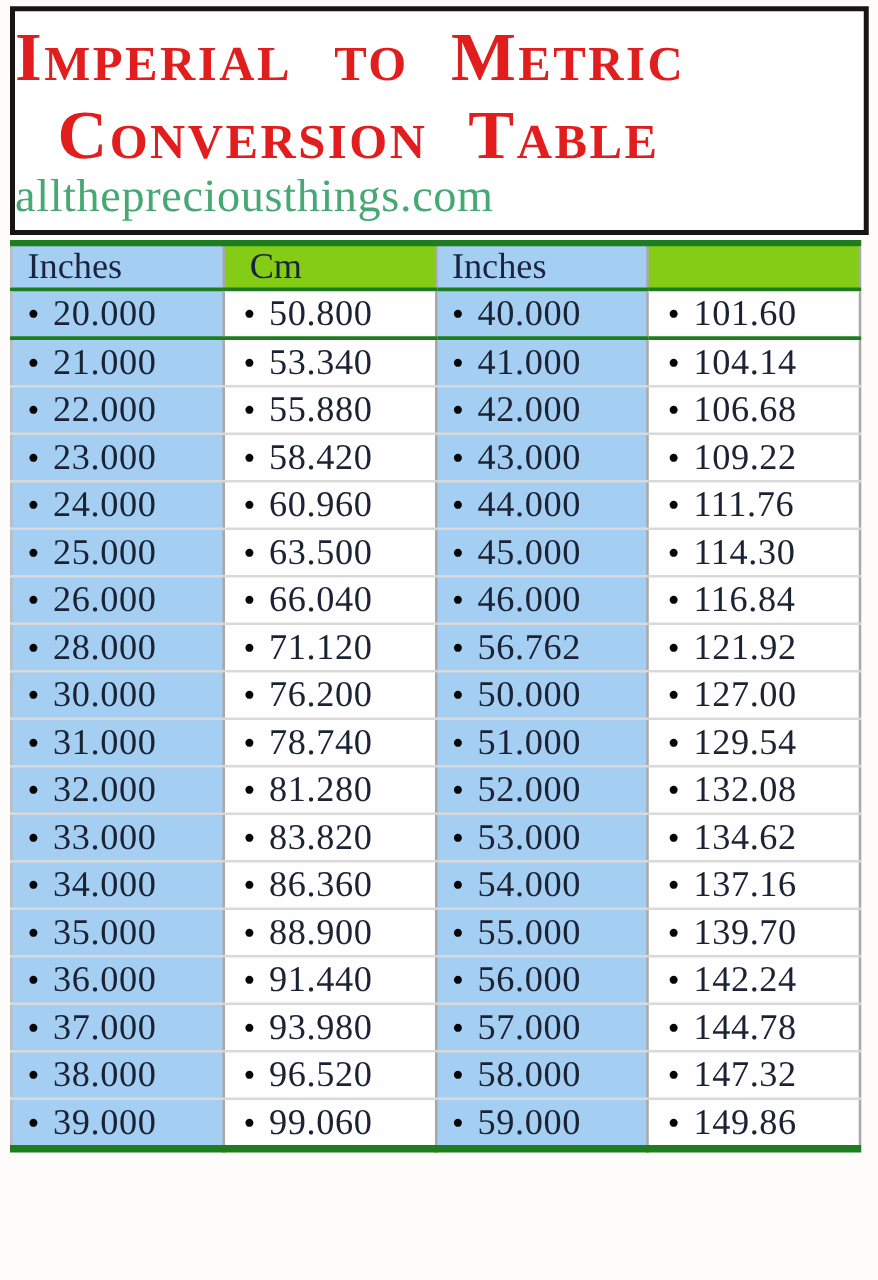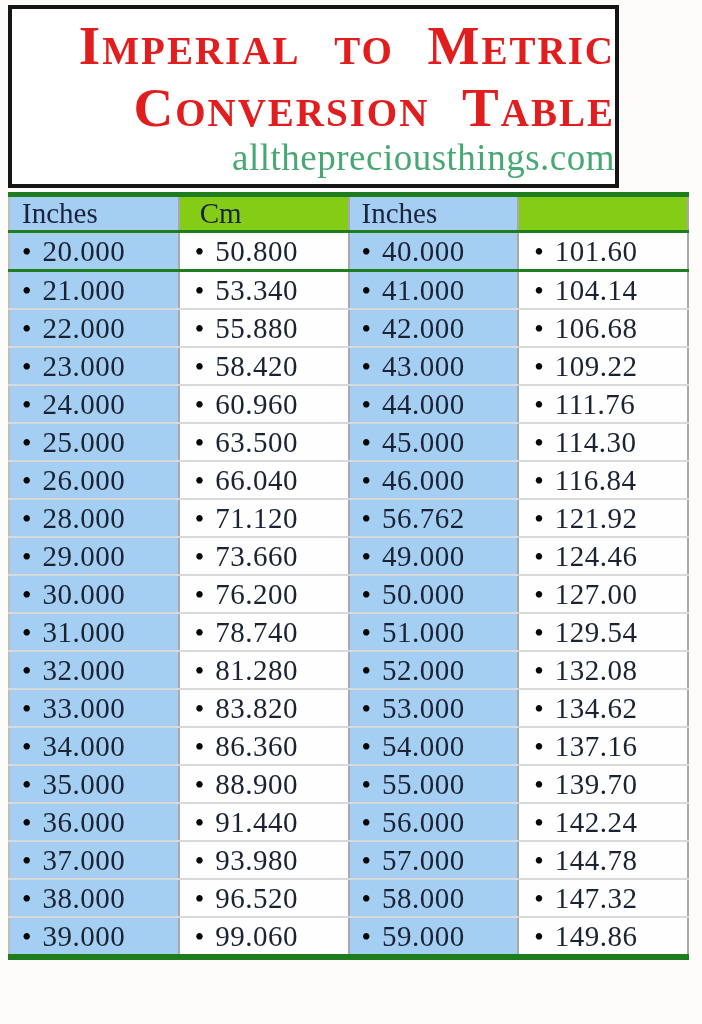--- a/index.html
+++ b/index.html
@@ -12,23 +12,23 @@
   html,body{margin:0;padding:0;}
   body{
     width:702px;height:1024px;background:#f7f5f1;
     font-family:"Liberation Serif","DejaVu Serif",serif;
     position:relative;overflow:hidden;
   }
   .page{position:absolute;inset:0;background:#fdfcfa;}
 
   
   .header-box{
-    position:absolute;left:8px;top:5px;width:611px;height:183px;
+    position:absolute;left:8px;top:5px;width:687px;height:183px;
     background:#ffffff;border:4px solid #151515;box-sizing:border-box;
-    text-align:right;
+    text-align:left;
   }
   .title{
     color:var(--title-red);
     font-weight:bold;
     font-variant:small-caps;
     font-variant-caps:small-caps;
     font-size:55px;line-height:59px;
     letter-spacing:2px;word-spacing:18px;
     margin-top:7px;
   }
@@ -140,26 +140,20 @@
           <td class="blue"><span class="bullet">•</span><span class="val">46.000</span></td>
           <td class=""><span class="bullet">•</span><span class="val">116.84</span></td>
         </tr>
         <tr>
           <td class="blue"><span class="bullet">•</span><span class="val">28.000</span></td>
           <td class=""><span class="bullet">•</span><span class="val">71.120</span></td>
           <td class="blue"><span class="bullet">•</span><span class="val">56.762</span></td>
           <td class=""><span class="bullet">•</span><span class="val">121.92</span></td>
         </tr>
         <tr>
-          <td class="blue"><span class="bullet">•</span><span class="val">29.000</span></td>
-          <td class=""><span class="bullet">•</span><span class="val">73.660</span></td>
-          <td class="blue"><span class="bullet">•</span><span class="val">49.000</span></td>
-          <td class=""><span class="bullet">•</span><span class="val">124.46</span></td>
-        </tr>
-        <tr>
           <td class="blue"><span class="bullet">•</span><span class="val">30.000</span></td>
           <td class=""><span class="bullet">•</span><span class="val">76.200</span></td>
           <td class="blue"><span class="bullet">•</span><span class="val">50.000</span></td>
           <td class=""><span class="bullet">•</span><span class="val">127.00</span></td>
         </tr>
         <tr>
           <td class="blue"><span class="bullet">•</span><span class="val">31.000</span></td>
           <td class=""><span class="bullet">•</span><span class="val">78.740</span></td>
           <td class="blue"><span class="bullet">•</span><span class="val">51.000</span></td>
           <td class=""><span class="bullet">•</span><span class="val">129.54</span></td>

